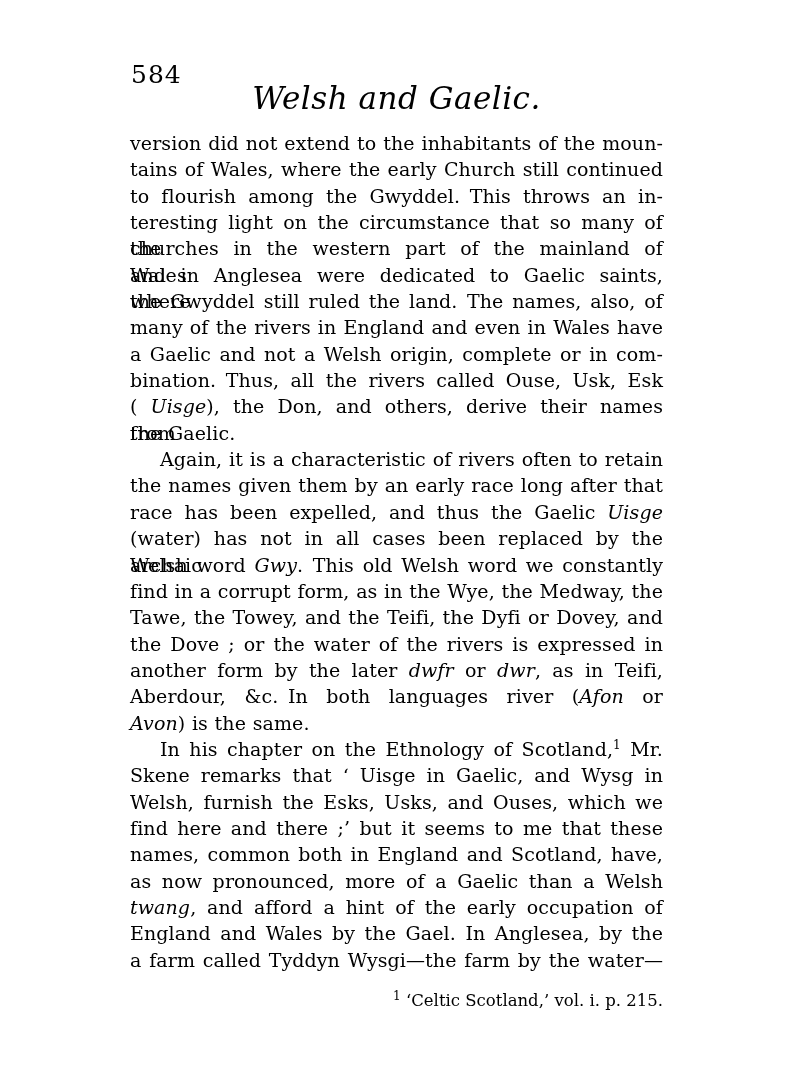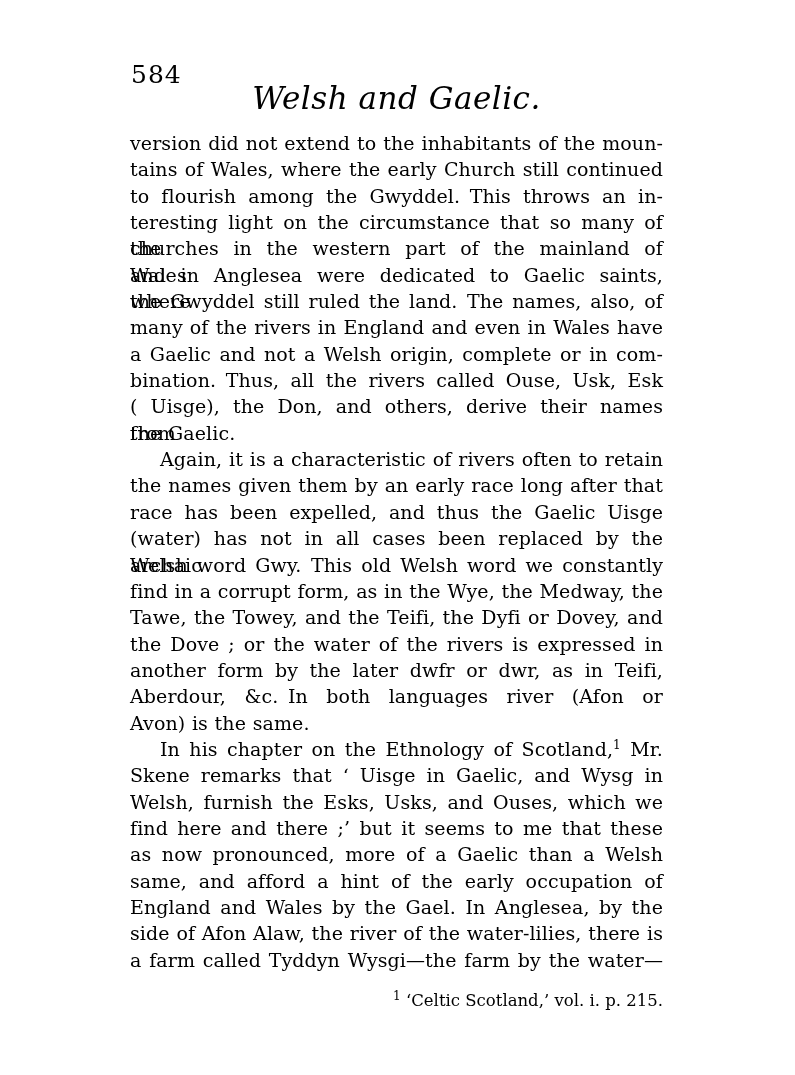--- a/index.html
+++ b/index.html
@@ -50,20 +50,21 @@
     letter-spacing: 0.1px;
     word-spacing: 0.5px;
   }
   .line.last {
     text-align-last: left;
   }
   .line.indent {
     text-indent: 30px;
   }
   .it {
+    font-style: italic;
   }
   sup {
     font-size: 12px;
     line-height: 0;
   }
   .footnote {
     position: absolute;
     left: 130px;
     top: 991px;
     width: 533px;
@@ -99,21 +100,21 @@
       <div class="line"><span>find in a corrupt form, as in the Wye, the Medway, the</span></div>
       <div class="line"><span>Tawe, the Towey, and the Teifi, the Dyfi or Dovey, and</span></div>
       <div class="line"><span>the Dove ; or the water of the rivers is expressed in</span></div>
       <div class="line"><span>another form by the later </span><span class="it">dwfr</span><span> or </span><span class="it">dwr</span><span>, as in Teifi,</span></div>
       <div class="line"><span>Aberdour, &amp;c. In both languages river (</span><span class="it">Afon</span><span> or</span></div>
       <div class="line last"><span class="it">Avon</span><span>) is the same.</span></div>
       <div class="line indent"><span>In his chapter on the Ethnology of Scotland,</span><sup>1</sup><span> Mr.</span></div>
       <div class="line"><span>Skene remarks that ‘ Uisge in Gaelic, and Wysg in</span></div>
       <div class="line"><span>Welsh, furnish the Esks, Usks, and Ouses, which we</span></div>
       <div class="line"><span>find here and there ;’ but it seems to me that these</span></div>
+      <div class="line"><span>names, common both in England and Scotland, have,</span></div>
       <div class="line"><span>as now pronounced, more of a Gaelic than a Welsh</span></div>
-      <div class="line"><span class="it">same</span><span>, and afford a hint of the early occupation of</span></div>
+      <div class="line"><span class="it">twang</span><span>, and afford a hint of the early occupation of</span></div>
       <div class="line"><span>England and Wales by the Gael. In Anglesea, by the</span></div>
-      <div class="line"><span>side of Afon Alaw, the river of the water-lilies, there is</span></div>
       <div class="line"><span>a farm called Tyddyn Wysgi—the farm by the water—</span></div>
     </div>
 
   <div class="footnote"><sup>1</sup><span> ‘Celtic Scotland,’ vol. i. p. 215.</span></div>
 </div>
 
 </body></html>

